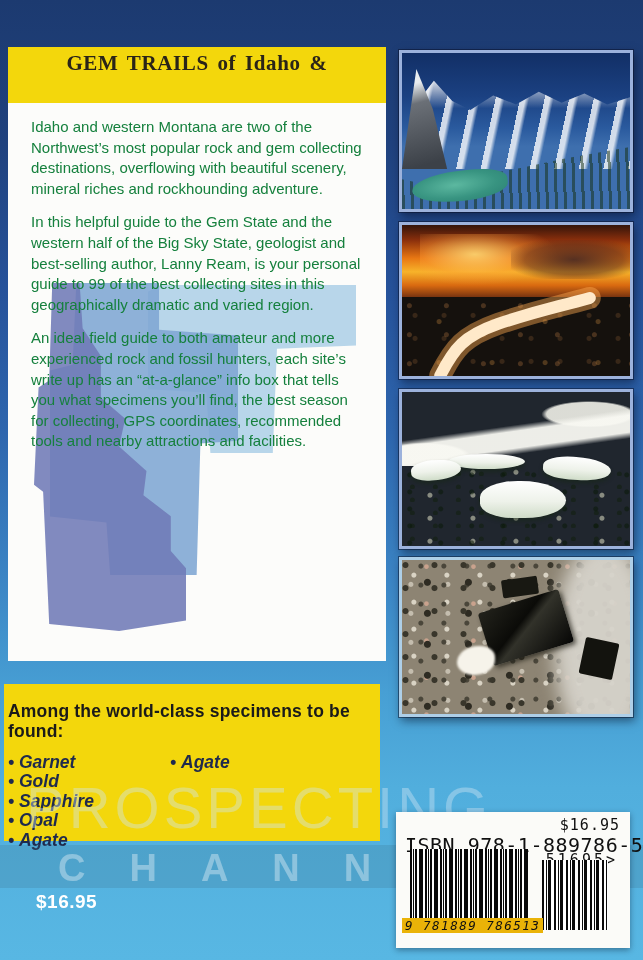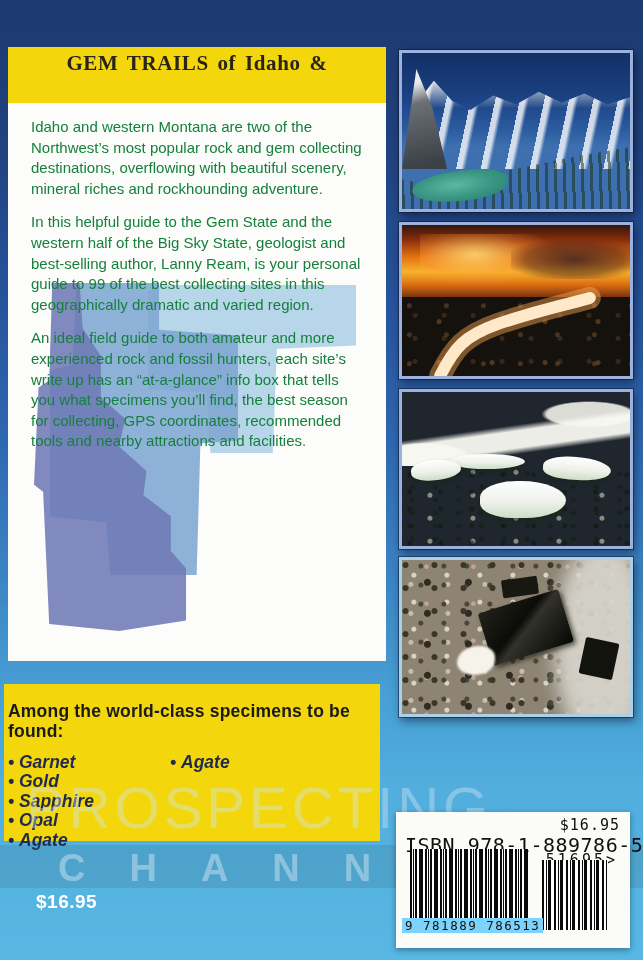--- a/index.html
+++ b/index.html
@@ -111,21 +111,21 @@
     font-family:"DejaVu Sans Mono",monospace;color:#101010;box-shadow:0 2px 6px rgba(5,15,35,.4);}
   .bc-price{position:absolute;right:10px;top:4px;font-size:15px;letter-spacing:1px;}
   .bc-isbn{position:absolute;left:9px;top:21px;font-size:20px;letter-spacing:.5px;white-space:nowrap;}
   .bc-addon{position:absolute;right:12px;top:39px;font-size:15px;letter-spacing:3px;}
   .bc-main{position:absolute;left:14px;top:37px;width:118px;height:72px;background-color:#fff;
     background-image:repeating-linear-gradient(90deg,#0a0a0a 0 2px,transparent 2px 5px),
       repeating-linear-gradient(90deg,#0a0a0a 0 1px,transparent 1px 3px);}
   .bc-supp{position:absolute;left:146px;top:48px;width:66px;height:70px;background-color:#fff;
     background-image:repeating-linear-gradient(90deg,#0a0a0a 0 2px,transparent 2px 6px),
       repeating-linear-gradient(90deg,#0a0a0a 0 1px,transparent 1px 4px);}
-  .bc-digits{position:absolute;left:6px;top:106px;font-size:12.5px;letter-spacing:1.5px;background:#7dd3fc;padding:0 3px;}
+  .bc-digits{position:absolute;left:6px;top:106px;font-size:12.5px;letter-spacing:1.5px;background:#eab308;padding:0 3px;font-style:italic;}
   
   .corner-price{position:absolute;left:36px;top:891px;z-index:6;font-weight:700;font-size:19px;color:#ffffff;letter-spacing:.5px;}
 </style>
 </head>
 <body>
 
 <div class="page">
 
   <div class="title-box">
     <div class="title-line">GEM TRAILS of Idaho &amp;</div>

